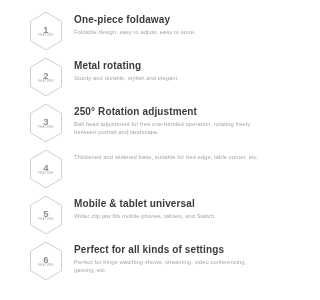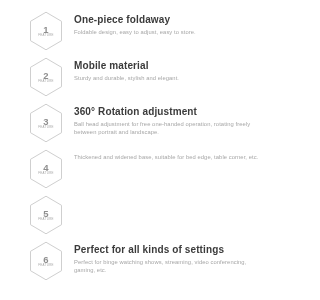--- a/index.html
+++ b/index.html
@@ -113,37 +113,37 @@
     <div class="badge-wrap">
       <svg class="hex-svg" viewBox="0 0 36 40">
         <polygon points="18,1.2 33.5,10.3 33.5,29.7 18,38.8 2.5,29.7 2.5,10.3" fill="#ffffff" stroke="#cfcfcf" stroke-width="1"></polygon>
       </svg>
       <div class="badge-inner">
         <span class="badge-num">2</span>
         <span class="badge-label">FEATURE</span>
       </div>
     </div>
     <div class="feature-text">
-      <p class="feature-title">Mobile material</p>
+      <p class="feature-title">Metal rotating</p>
       <p class="feature-desc">Sturdy and durable, stylish and elegant.</p>
     </div>
   </div>
 
   <div class="feature-row">
     <div class="badge-wrap">
       <svg class="hex-svg" viewBox="0 0 36 40">
         <polygon points="18,1.2 33.5,10.3 33.5,29.7 18,38.8 2.5,29.7 2.5,10.3" fill="#ffffff" stroke="#cfcfcf" stroke-width="1"></polygon>
       </svg>
       <div class="badge-inner">
         <span class="badge-num">3</span>
         <span class="badge-label">FEATURE</span>
       </div>
     </div>
     <div class="feature-text">
-      <p class="feature-title">360° Rotation adjustment</p>
+      <p class="feature-title">250° Rotation adjustment</p>
       <p class="feature-desc">Ball head adjustment for free one-handed operation, rotating freely between portrait and landscape.</p>
     </div>
   </div>
 
   <div class="feature-row">
     <div class="badge-wrap">
       <svg class="hex-svg" viewBox="0 0 36 40">
         <polygon points="18,1.2 33.5,10.3 33.5,29.7 18,38.8 2.5,29.7 2.5,10.3" fill="#ffffff" stroke="#cfcfcf" stroke-width="1"></polygon>
       </svg>
       <div class="badge-inner">
@@ -159,20 +159,24 @@
   <div class="feature-row">
     <div class="badge-wrap">
       <svg class="hex-svg" viewBox="0 0 36 40">
         <polygon points="18,1.2 33.5,10.3 33.5,29.7 18,38.8 2.5,29.7 2.5,10.3" fill="#ffffff" stroke="#cfcfcf" stroke-width="1"></polygon>
       </svg>
       <div class="badge-inner">
         <span class="badge-num">5</span>
         <span class="badge-label">FEATURE</span>
       </div>
     </div>
+    <div class="feature-text">
+      <p class="feature-title">Mobile &amp; tablet universal</p>
+      <p class="feature-desc">Wider clip jaw fits mobile phones, tablets, and Switch.</p>
+    </div>
   </div>
 
   <div class="feature-row">
     <div class="badge-wrap">
       <svg class="hex-svg" viewBox="0 0 36 40">
         <polygon points="18,1.2 33.5,10.3 33.5,29.7 18,38.8 2.5,29.7 2.5,10.3" fill="#ffffff" stroke="#cfcfcf" stroke-width="1"></polygon>
       </svg>
       <div class="badge-inner">
         <span class="badge-num">6</span>
         <span class="badge-label">FEATURE</span>

